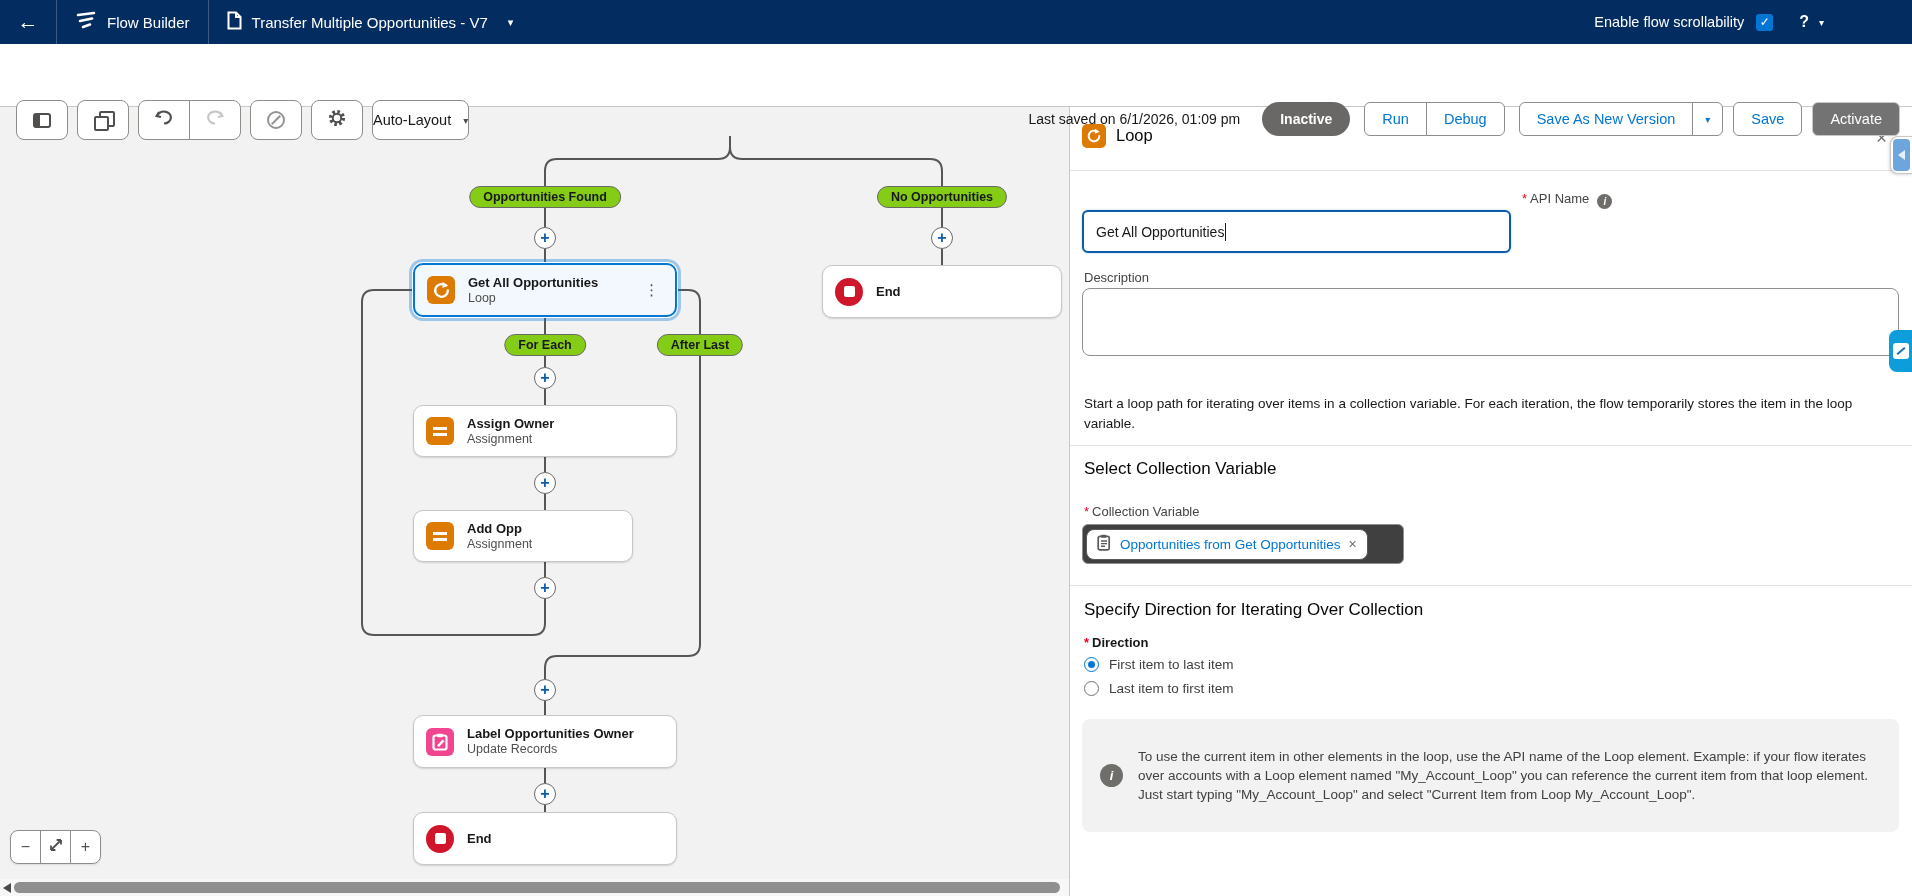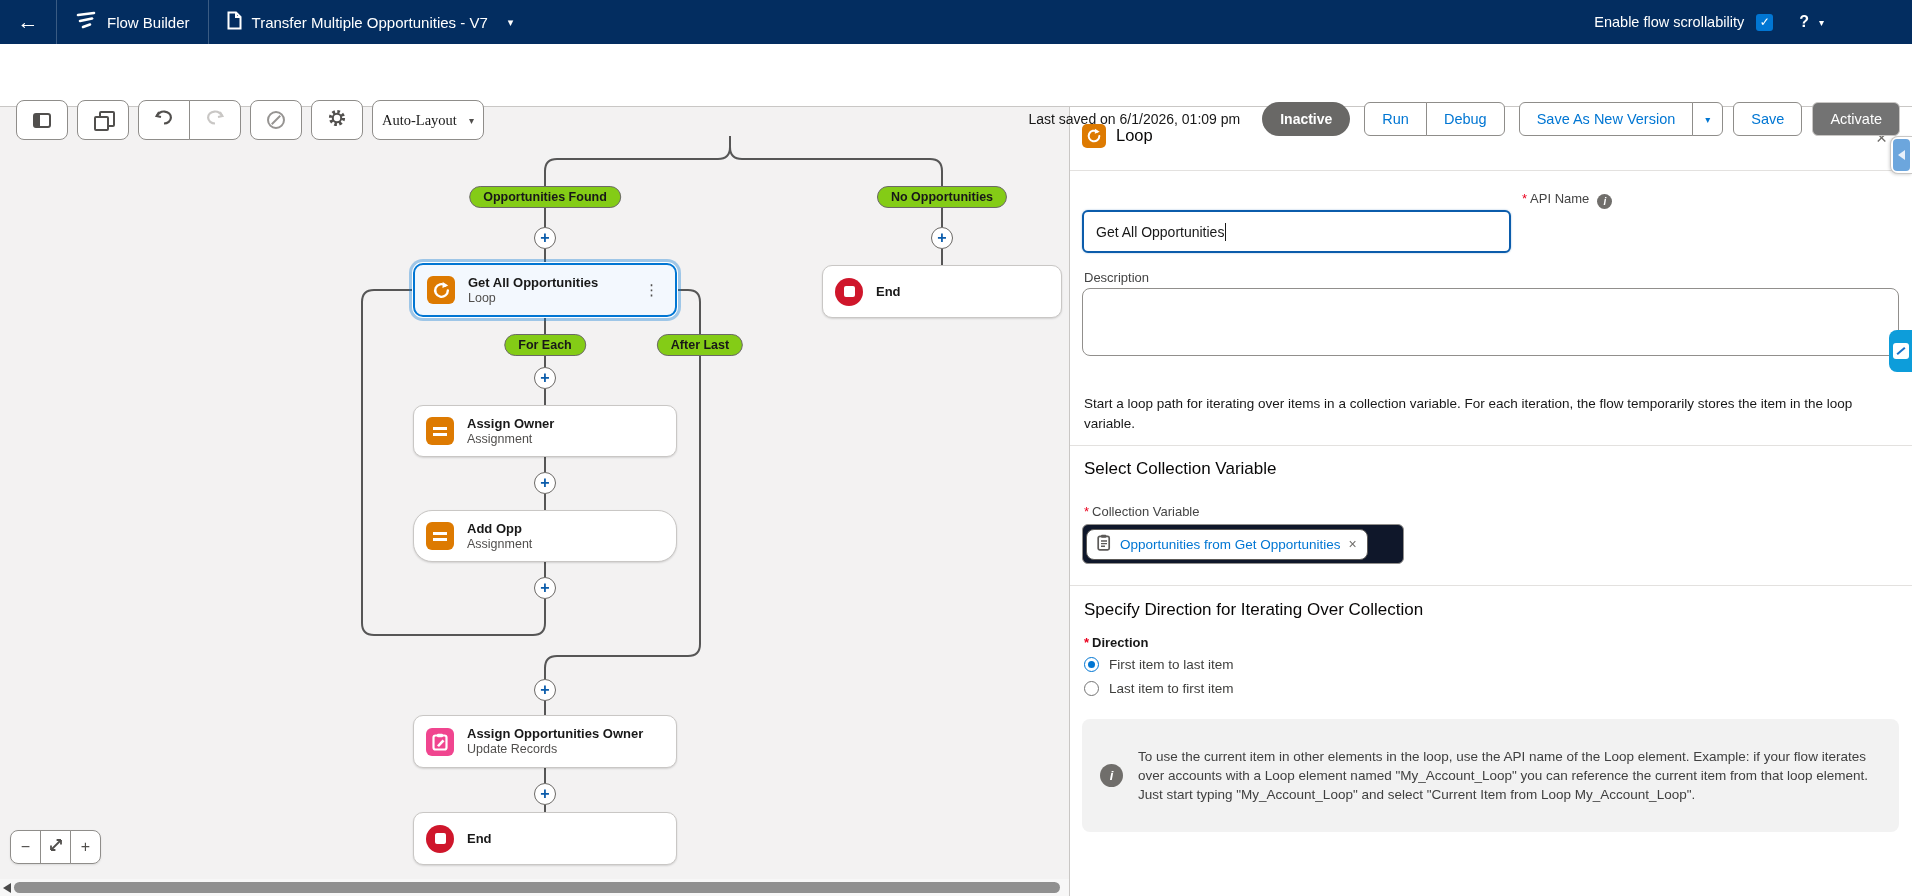--- a/index.html
+++ b/index.html
@@ -18,21 +18,21 @@
   .help-q { font-size:16px; font-weight:bold; margin-left:16px; }
   .help-caret { font-size:10px; }
 
   
   .toolbar { position:absolute; left:0; top:44px; width:1912px; height:63px; background:#fff; border-bottom:1px solid #c9c7c5; z-index:30; }
   .tb-left { position:absolute; left:16px; top:56px; display:flex; align-items:center; gap:9px; }
   .tb-btn { height:40px; min-width:52px; background:#fff; border:1px solid #8f8d8a; border-radius:8px; display:flex; align-items:center; justify-content:center; cursor:pointer; }
   .tb-group { display:flex; }
   .tb-group .tb-btn:first-child { border-radius:8px 0 0 8px; }
   .tb-group .tb-btn:last-child { border-radius:0 8px 8px 0; margin-left:-1px; }
-  .tb-dd { padding:0 9px; gap:12px; font-size:14.5px; color:#181818;font-family:Liberation Serif, serif; }
+  .tb-dd { padding:0 0; gap:12px; font-size:14.5px; color:#181818; }
   .tb-dd .dd-caret { font-size:10px; color:#514f4d; }
   .tb-right { position:absolute; right:12px; top:58px; display:flex; align-items:center; gap:10px; }
   .lastsaved { font-size:14px; color:#181818; margin-right:12px; }
   .badge { height:34px; padding:0 18px; background:#696866; color:#fff; font-weight:bold; font-size:14px; border-radius:17px; display:flex; align-items:center; }
   .btn { height:34px; padding:0 17px; background:#fff; border:1px solid #8f8d8a; border-radius:6px; color:#0176d3; font-size:14.5px; display:flex; align-items:center; justify-content:center; cursor:pointer; }
   .btn-grp { display:flex; }
   .btn-grp .btn { border-radius:0; margin-left:-1px; }
   .btn-grp .btn:first-child { border-radius:6px 0 0 6px; margin-left:4px; }
   .btn-grp .btn:last-child { border-radius:0 6px 6px 0; }
   .btn.caret-only { padding:0 12px; font-size:10px; color:#0176d3; }
@@ -84,21 +84,21 @@
   .p-close { left:806px; top:20px; font-size:19px; color:#706e6b; cursor:pointer; }
   .p-divider { left:0; width:843px; height:1px; background:#e3e1df; }
   .f-label { font-size:13px; color:#444; }
   .req { color:#ea001e; margin-right:3px; }
   .f-input { border:1px solid #918f8c; border-radius:6px; background:#fff; font-size:14px; color:#181818; padding:0 12px; display:flex; align-items:center; font-family:"Liberation Sans",sans-serif; }
   .f-input.focused { border:2px solid #0b5cab; box-shadow:0 0 2px rgba(11,92,171,.4); }
   .caret-bar { display:inline-block; width:1px; height:18px; background:#181818; margin-left:1px; }
   .info-dot { display:inline-flex; width:15px; height:15px; border-radius:50%; background:#706e6b; color:#fff; font-size:10px; font-weight:bold; font-style:italic; align-items:center; justify-content:center; margin-left:8px; vertical-align:-2px; }
   .p-help { font-size:13.5px; color:#181818; line-height:20px; }
   .p-h2 { font-size:17px; color:#080707; }
-  .combobox { border:1px solid #918f8c; border-radius:6px; background:#0f172a; display:flex; align-items:center; padding:3px; }
+  .combobox { border:1px solid #918f8c; border-radius:6px; background:#404040; display:flex; align-items:center; padding:3px; }
   .cv-pill { border:1px solid #5c5a58; border-radius:8px; display:inline-flex; align-items:center; gap:8px; padding:4px 10px; background:#fff; cursor:pointer; }
   .cv-pill .cv-text { font-size:13.5px; color:#0176d3; white-space:nowrap; }
   .cv-pill .cv-x { font-size:14px; color:#706e6b; cursor:pointer; }
   .radio-row { position:absolute; display:flex; align-items:center; gap:10px; cursor:pointer; }
   .radio { width:15px; height:15px; border-radius:50%; background:#fff; border:1px solid #747474; position:relative; flex:0 0 auto; }
   .radio.checked { border:1.5px solid #0176d3; }
   .radio.checked::after { content:""; position:absolute; left:3px; top:3px; width:7px; height:7px; border-radius:50%; background:#0176d3; }
   .radio-label { font-size:13.5px; color:#3e3e3c; }
   .infobox { background:#f2f2f2; border-radius:8px; display:flex; align-items:center; gap:15px; padding:12px 18px; }
   .infobox .ib-icon { width:23px; height:23px; border-radius:50%; background:#706e6b; color:#fff; font-size:13px; font-weight:bold; font-style:italic; display:flex; align-items:center; justify-content:center; flex:0 0 auto; }
@@ -266,40 +266,40 @@
     <div class="node-card" style="left:413px; top:298px; width:264px; height:52px;">
       <div class="sq-icon sq-orange">
           <span class="assign-glyph"></span>
         </div>
       <div>
         <div class="nc-title">Assign Owner</div>
         <div class="nc-sub">Assignment</div>
       </div>
     </div>
 
-    <div class="node-card" style="left:413px; top:403px; width:264px; height:52px;border-radius:19px;">
+    <div class="node-card" style="left:413px; top:403px; width:220px; height:52px;">
       <div class="sq-icon sq-orange">
           <span class="assign-glyph"></span>
         </div>
       <div>
         <div class="nc-title">Add Opp</div>
         <div class="nc-sub">Assignment</div>
       </div>
     </div>
 
     <div class="node-card" style="left:413px; top:608px; width:264px; height:53px;">
       <div class="sq-icon sq-pink">
         <svg width="16" height="18" viewBox="0 0 16 18">
             <rect x="1.5" y="2.5" width="13" height="14" rx="2" fill="none" stroke="#fff" stroke-width="2.2"></rect>
             <rect x="5" y="0.8" width="6" height="3.4" rx="1.2" fill="#fff"></rect>
             <path d="M5 12.5 L10.5 6.5 L12.5 8.2 L7 14 Z" fill="#fff"></path>
           </svg>
       </div>
       <div>
-        <div class="nc-title">Assign Opportunities Owner</div>
+        <div class="nc-title">Label Opportunities Owner</div>
         <div class="nc-sub">Update Records</div>
       </div>
     </div>
 
     <div class="node-card" style="left:413px; top:705px; width:264px; height:53px;">
       <div class="end-icon">
           <span></span>
         </div>
       <div class="nc-title">End</div>
     </div>

